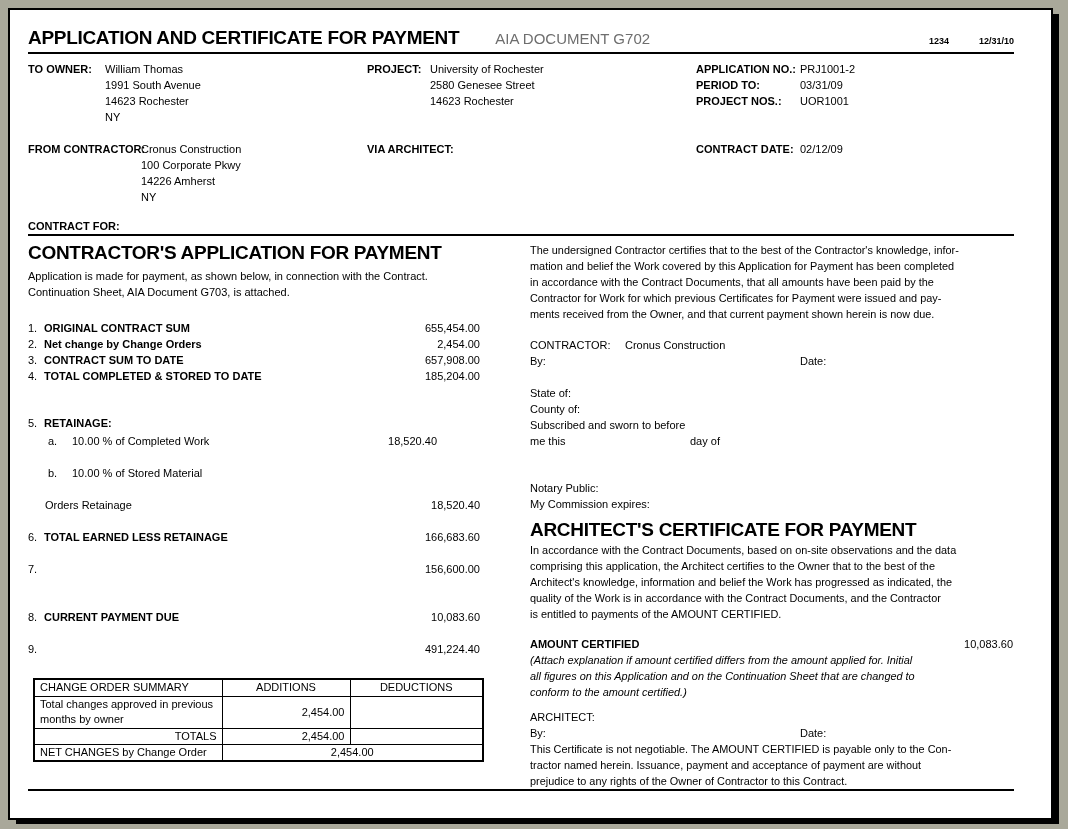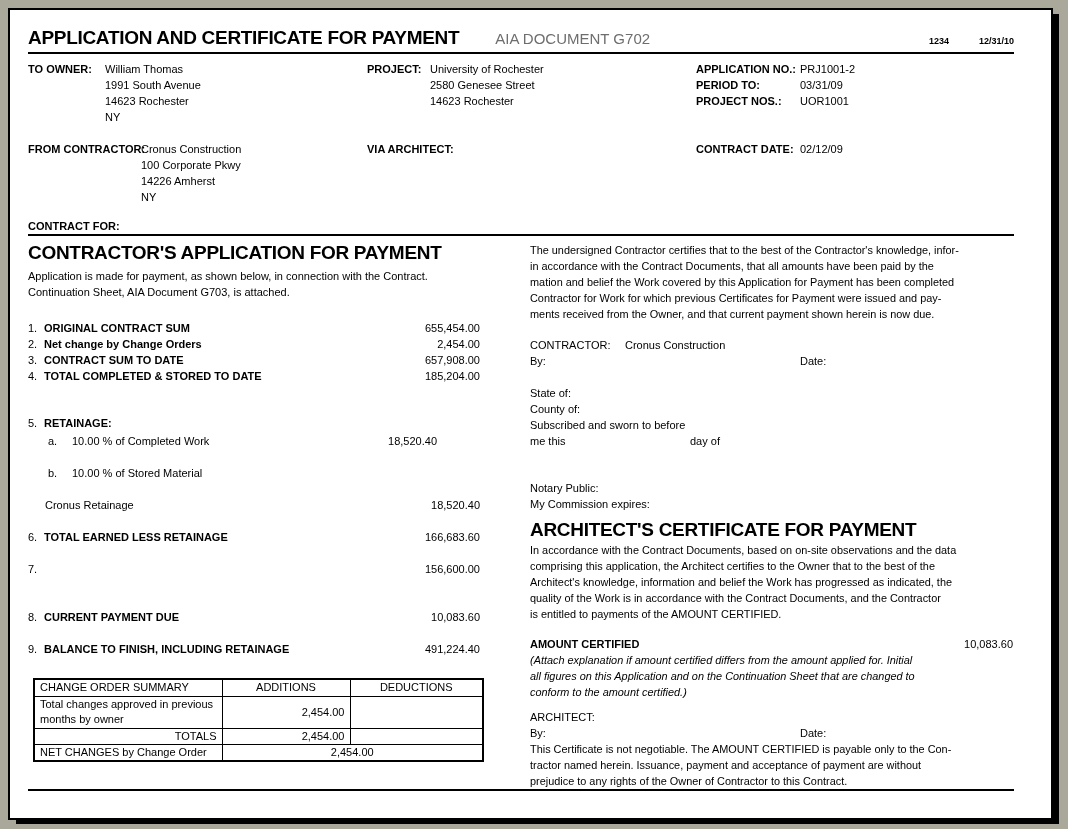--- a/index.html
+++ b/index.html
@@ -164,41 +164,40 @@
         <div class="item-row mt2">
           <span class="sub-no">a.</span>
           <span>10.00 % of Completed Work</span>
           <span class="item-amt pad43">18,520.40</span>
         </div>
         <div class="item-row mt16">
           <span class="sub-no">b.</span>
           <span>10.00 % of Stored Material</span>
         </div>
         <div class="item-row mt16">
-          <span class="ml17">Cronus Retainage</span>
+          <span class="ml17">Orders Retainage</span>
           <span class="item-amt">18,520.40</span>
         </div>
 
         <div class="item-row mt16">
           <span class="item-no">6.</span>
           <span class="item-label">TOTAL EARNED LESS RETAINAGE</span>
           <span class="item-amt">166,683.60</span>
         </div>
         <div class="item-row mt16">
           <span class="item-no">7.</span>
           <span class="item-amt">156,600.00</span>
         </div>
         <div class="item-row mt32">
           <span class="item-no">8.</span>
           <span class="item-label">CURRENT PAYMENT DUE</span>
           <span class="item-amt">10,083.60</span>
         </div>
         <div class="item-row mt16">
           <span class="item-no">9.</span>
-          <span class="item-label">BALANCE TO FINISH, INCLUDING RETAINAGE</span>
           <span class="item-amt">491,224.40</span>
         </div>
 
         <table class="cot">
           <tbody>
               <tr class="hdr">
             <td class="c1">CHANGE ORDER SUMMARY</td>
             <td class="c2 ctr">ADDITIONS</td>
             <td class="c3 ctr">DEDUCTIONS</td>
           </tr>
@@ -216,22 +215,22 @@
             <td class="c1">NET CHANGES by Change Order</td>
             <td class="ctr" colspan="2">2,454.00</td>
           </tr>
         </tbody>
           </table>
       </div>
 
       <div class="col-right">
         <div class="mt6">
           <div class="para-line">The undersigned Contractor certifies that to the best of the Contractor's knowledge, infor-</div>
+          <div class="para-line">mation and belief the Work covered by this Application for Payment has been completed</div>
           <div class="para-line">in accordance with the Contract Documents, that all amounts have been paid by the</div>
-          <div class="para-line">mation and belief the Work covered by this Application for Payment has been completed</div>
           <div class="para-line">Contractor for Work for which previous Certificates for Payment were issued and pay-</div>
           <div class="para-line">ments received from the Owner, and that current payment shown herein is now due.</div>
         </div>
 
         <div class="label-val line11 mt15">
           <span class="lw95">CONTRACTOR:</span>
           <span>Cronus Construction</span>
         </div>
         <div class="pos-row">
           <span>By:</span>

